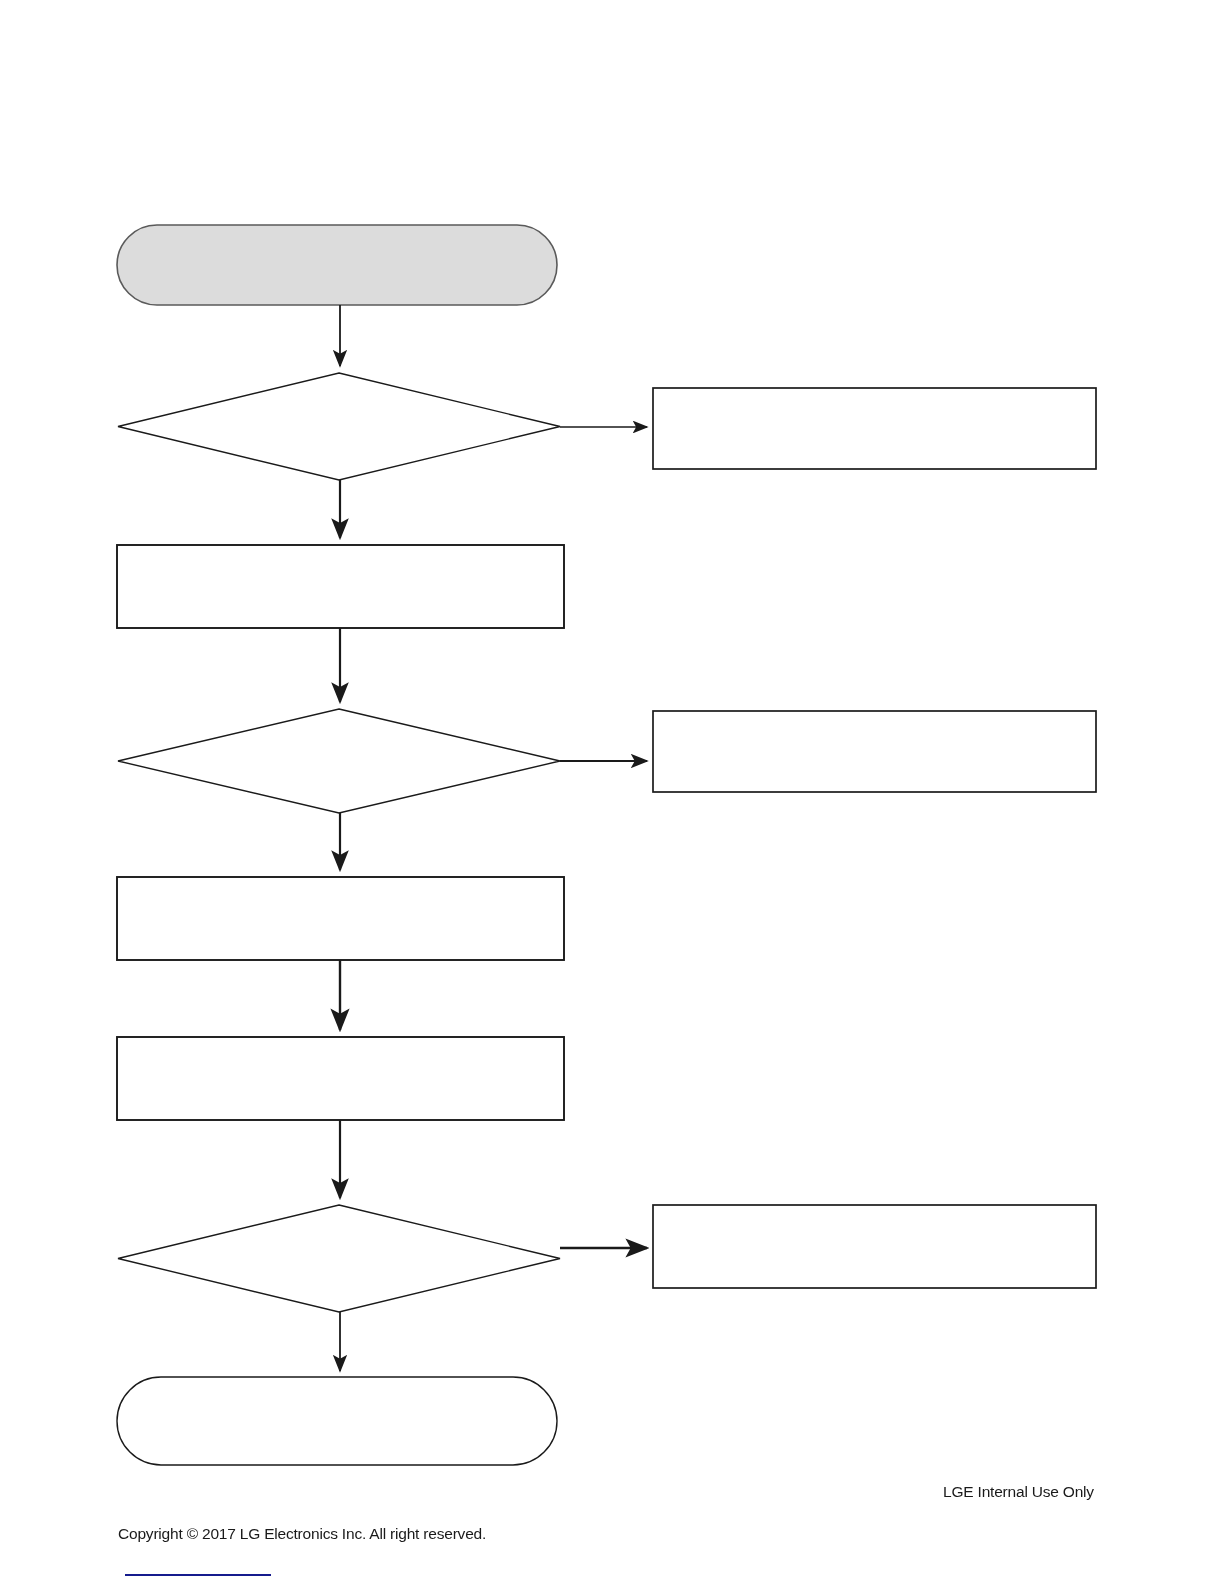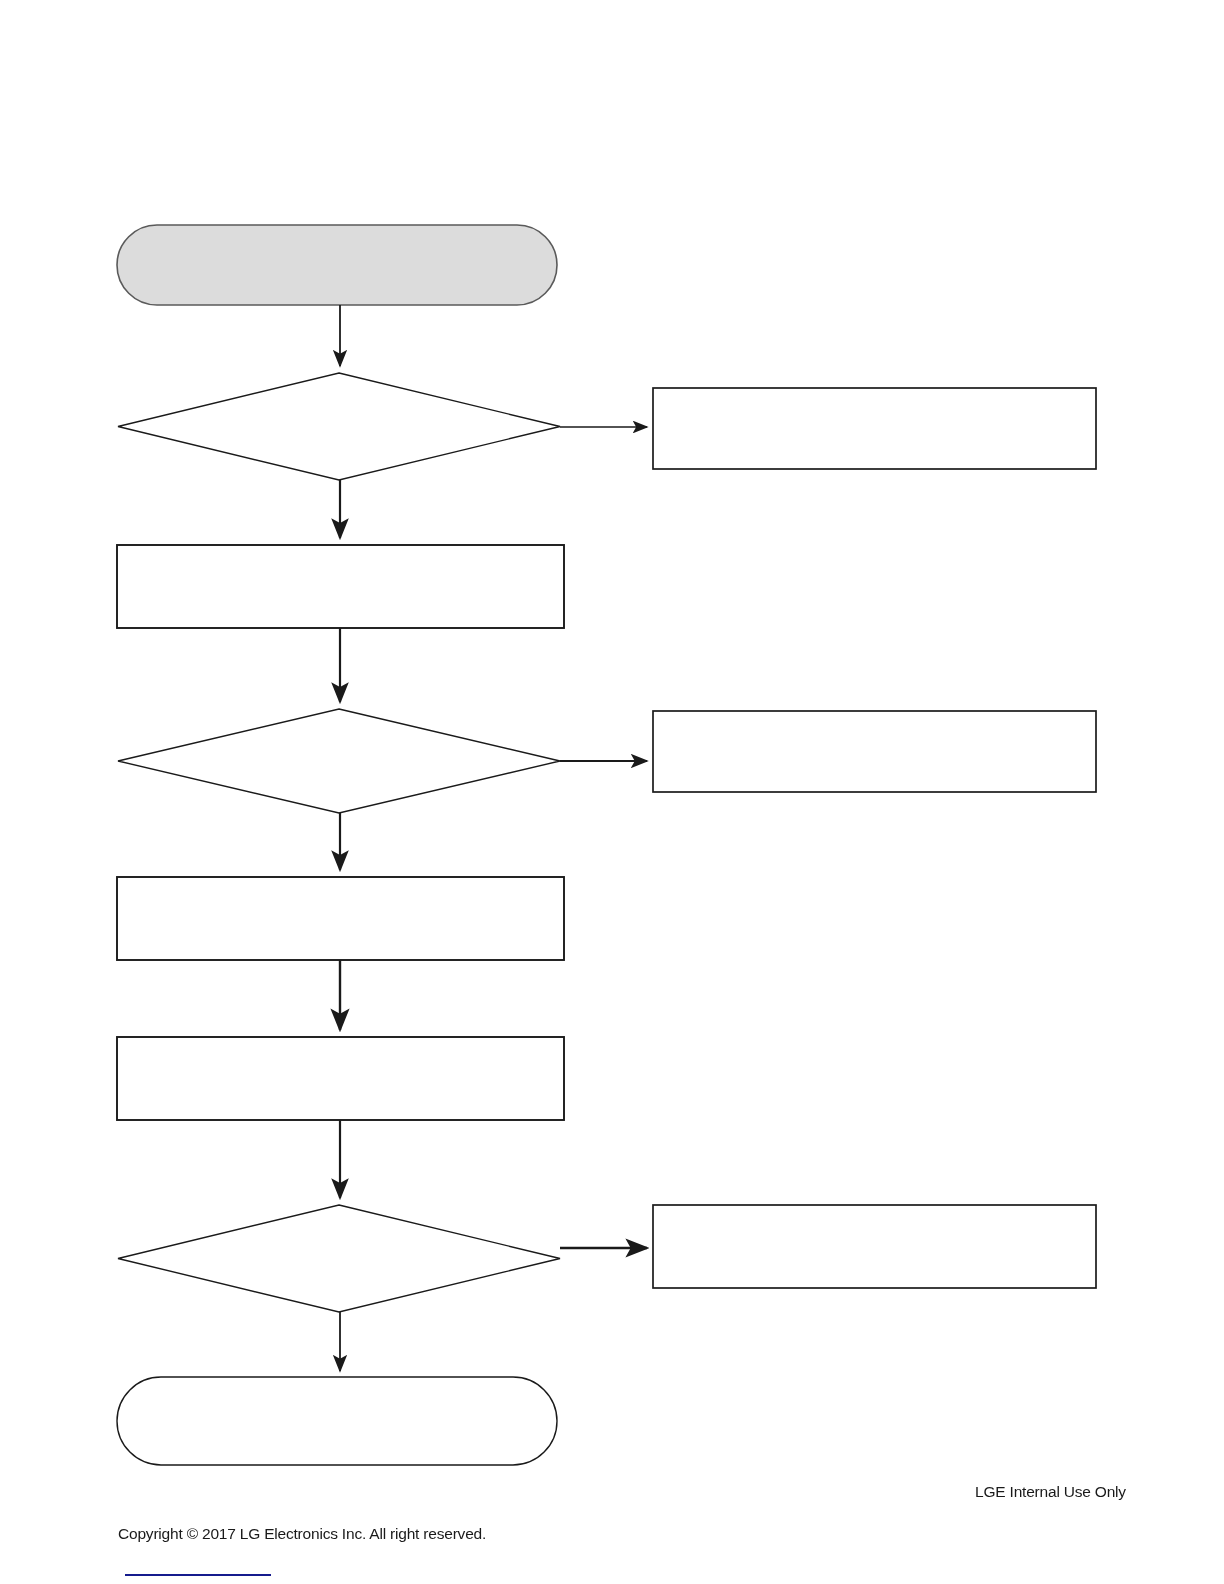--- a/index.html
+++ b/index.html
@@ -33,21 +33,20 @@
     white-space: pre;
     letter-spacing: -0.2px;
   }
   #copyright-block {
     left: 118px;
     top: 1481px;
   }
   #internal-use-note {
     left: 943px;
     top: 1481px;
-    margin-left: 32px;
   }
   .footer-line {
     display: block;
   }
   #bottom-rule {
     position: absolute;
     left: 125px;
     top: 1574px;
     width: 146px;
     height: 2px;

